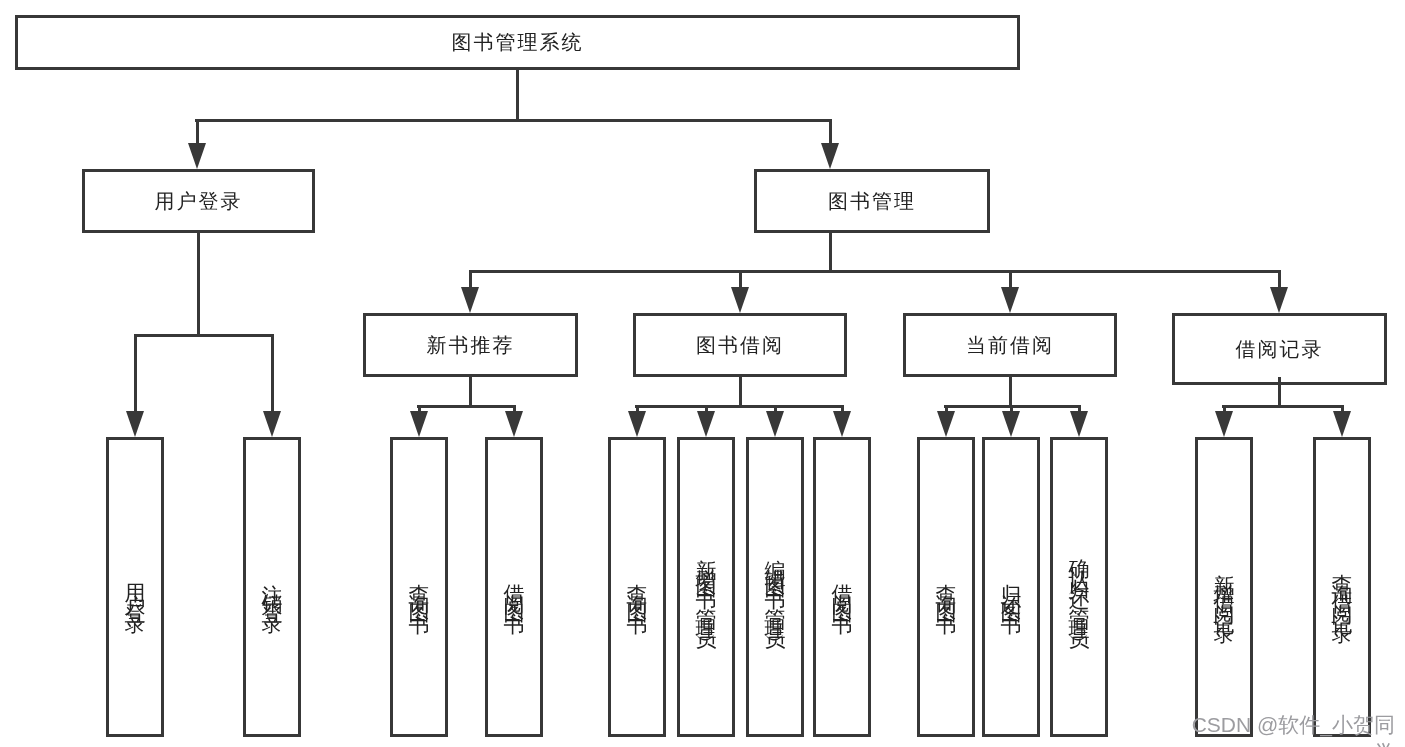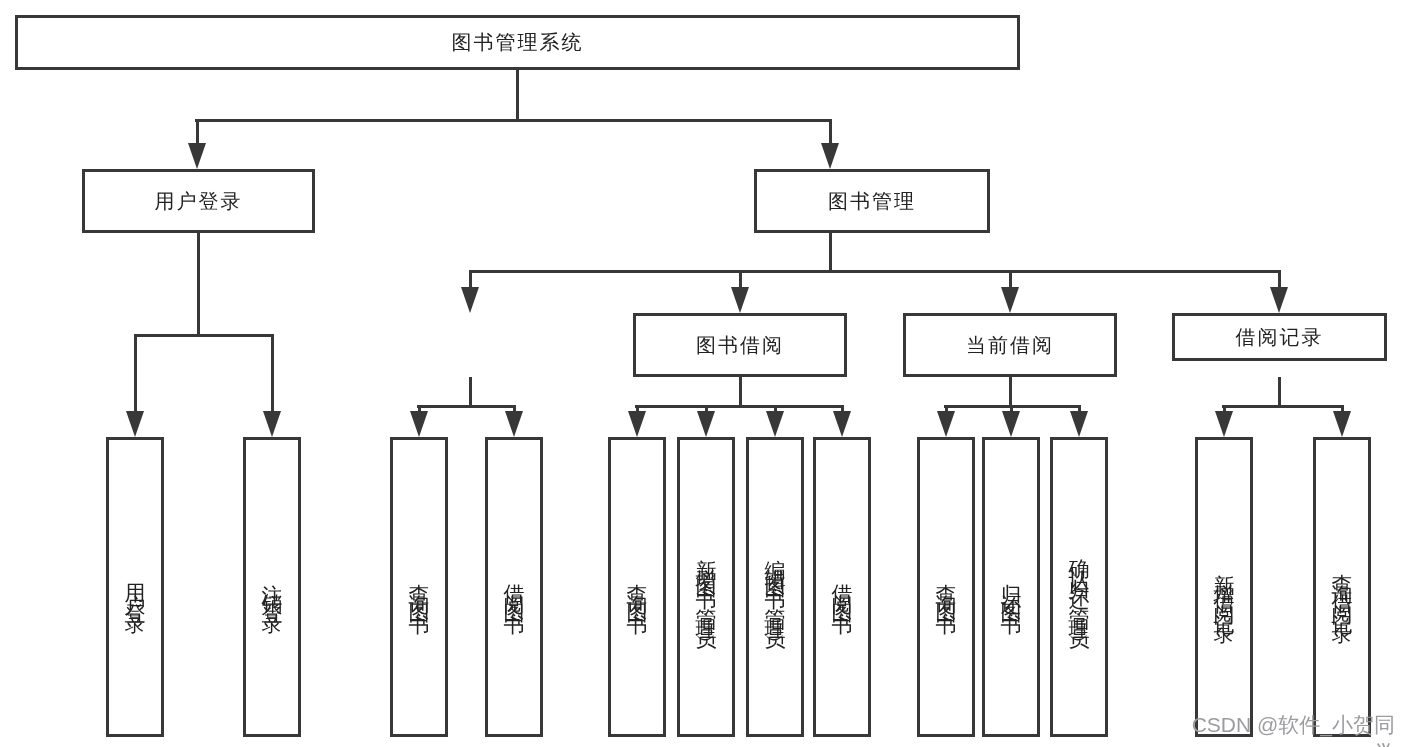--- a/index.html
+++ b/index.html
@@ -66,23 +66,24 @@
   <div class="hline" style="left:469px;top:270px;width:811px"></div>
   <div class="vline" style="left:469px;top:270px;height:21px"></div>
   <div class="arrow" style="left:461px;top:287px"></div>
   <div class="vline" style="left:739px;top:270px;height:21px"></div>
   <div class="arrow" style="left:731px;top:287px"></div>
   <div class="vline" style="left:1009px;top:270px;height:21px"></div>
   <div class="arrow" style="left:1001px;top:287px"></div>
   <div class="vline" style="left:1278px;top:270px;height:21px"></div>
   <div class="arrow" style="left:1270px;top:287px"></div>
 
+  <div class="box" style="left:363px;top:313px;width:215px;height:64px">新书推荐</div>
   <div class="box" style="left:633px;top:313px;width:214px;height:64px">图书借阅</div>
   <div class="box" style="left:903px;top:313px;width:214px;height:64px">当前借阅</div>
-  <div class="box" style="left:1172px;top:313px;width:215px;height:48px">借阅记录</div>
+  <div class="box" style="left:1172px;top:313px;width:215px;height:72px">借阅记录</div>
 
   <div class="vline" style="left:469px;top:377px;height:30px"></div>
   <div class="hline" style="left:417px;top:405px;width:99px"></div>
   <div class="vline" style="left:418px;top:405px;height:10px"></div>
   <div class="arrow" style="left:410px;top:411px"></div>
   <div class="vline" style="left:513px;top:405px;height:10px"></div>
   <div class="arrow" style="left:505px;top:411px"></div>
 
   <div class="vline" style="left:739px;top:377px;height:30px"></div>
   <div class="hline" style="left:635px;top:405px;width:209px"></div>

